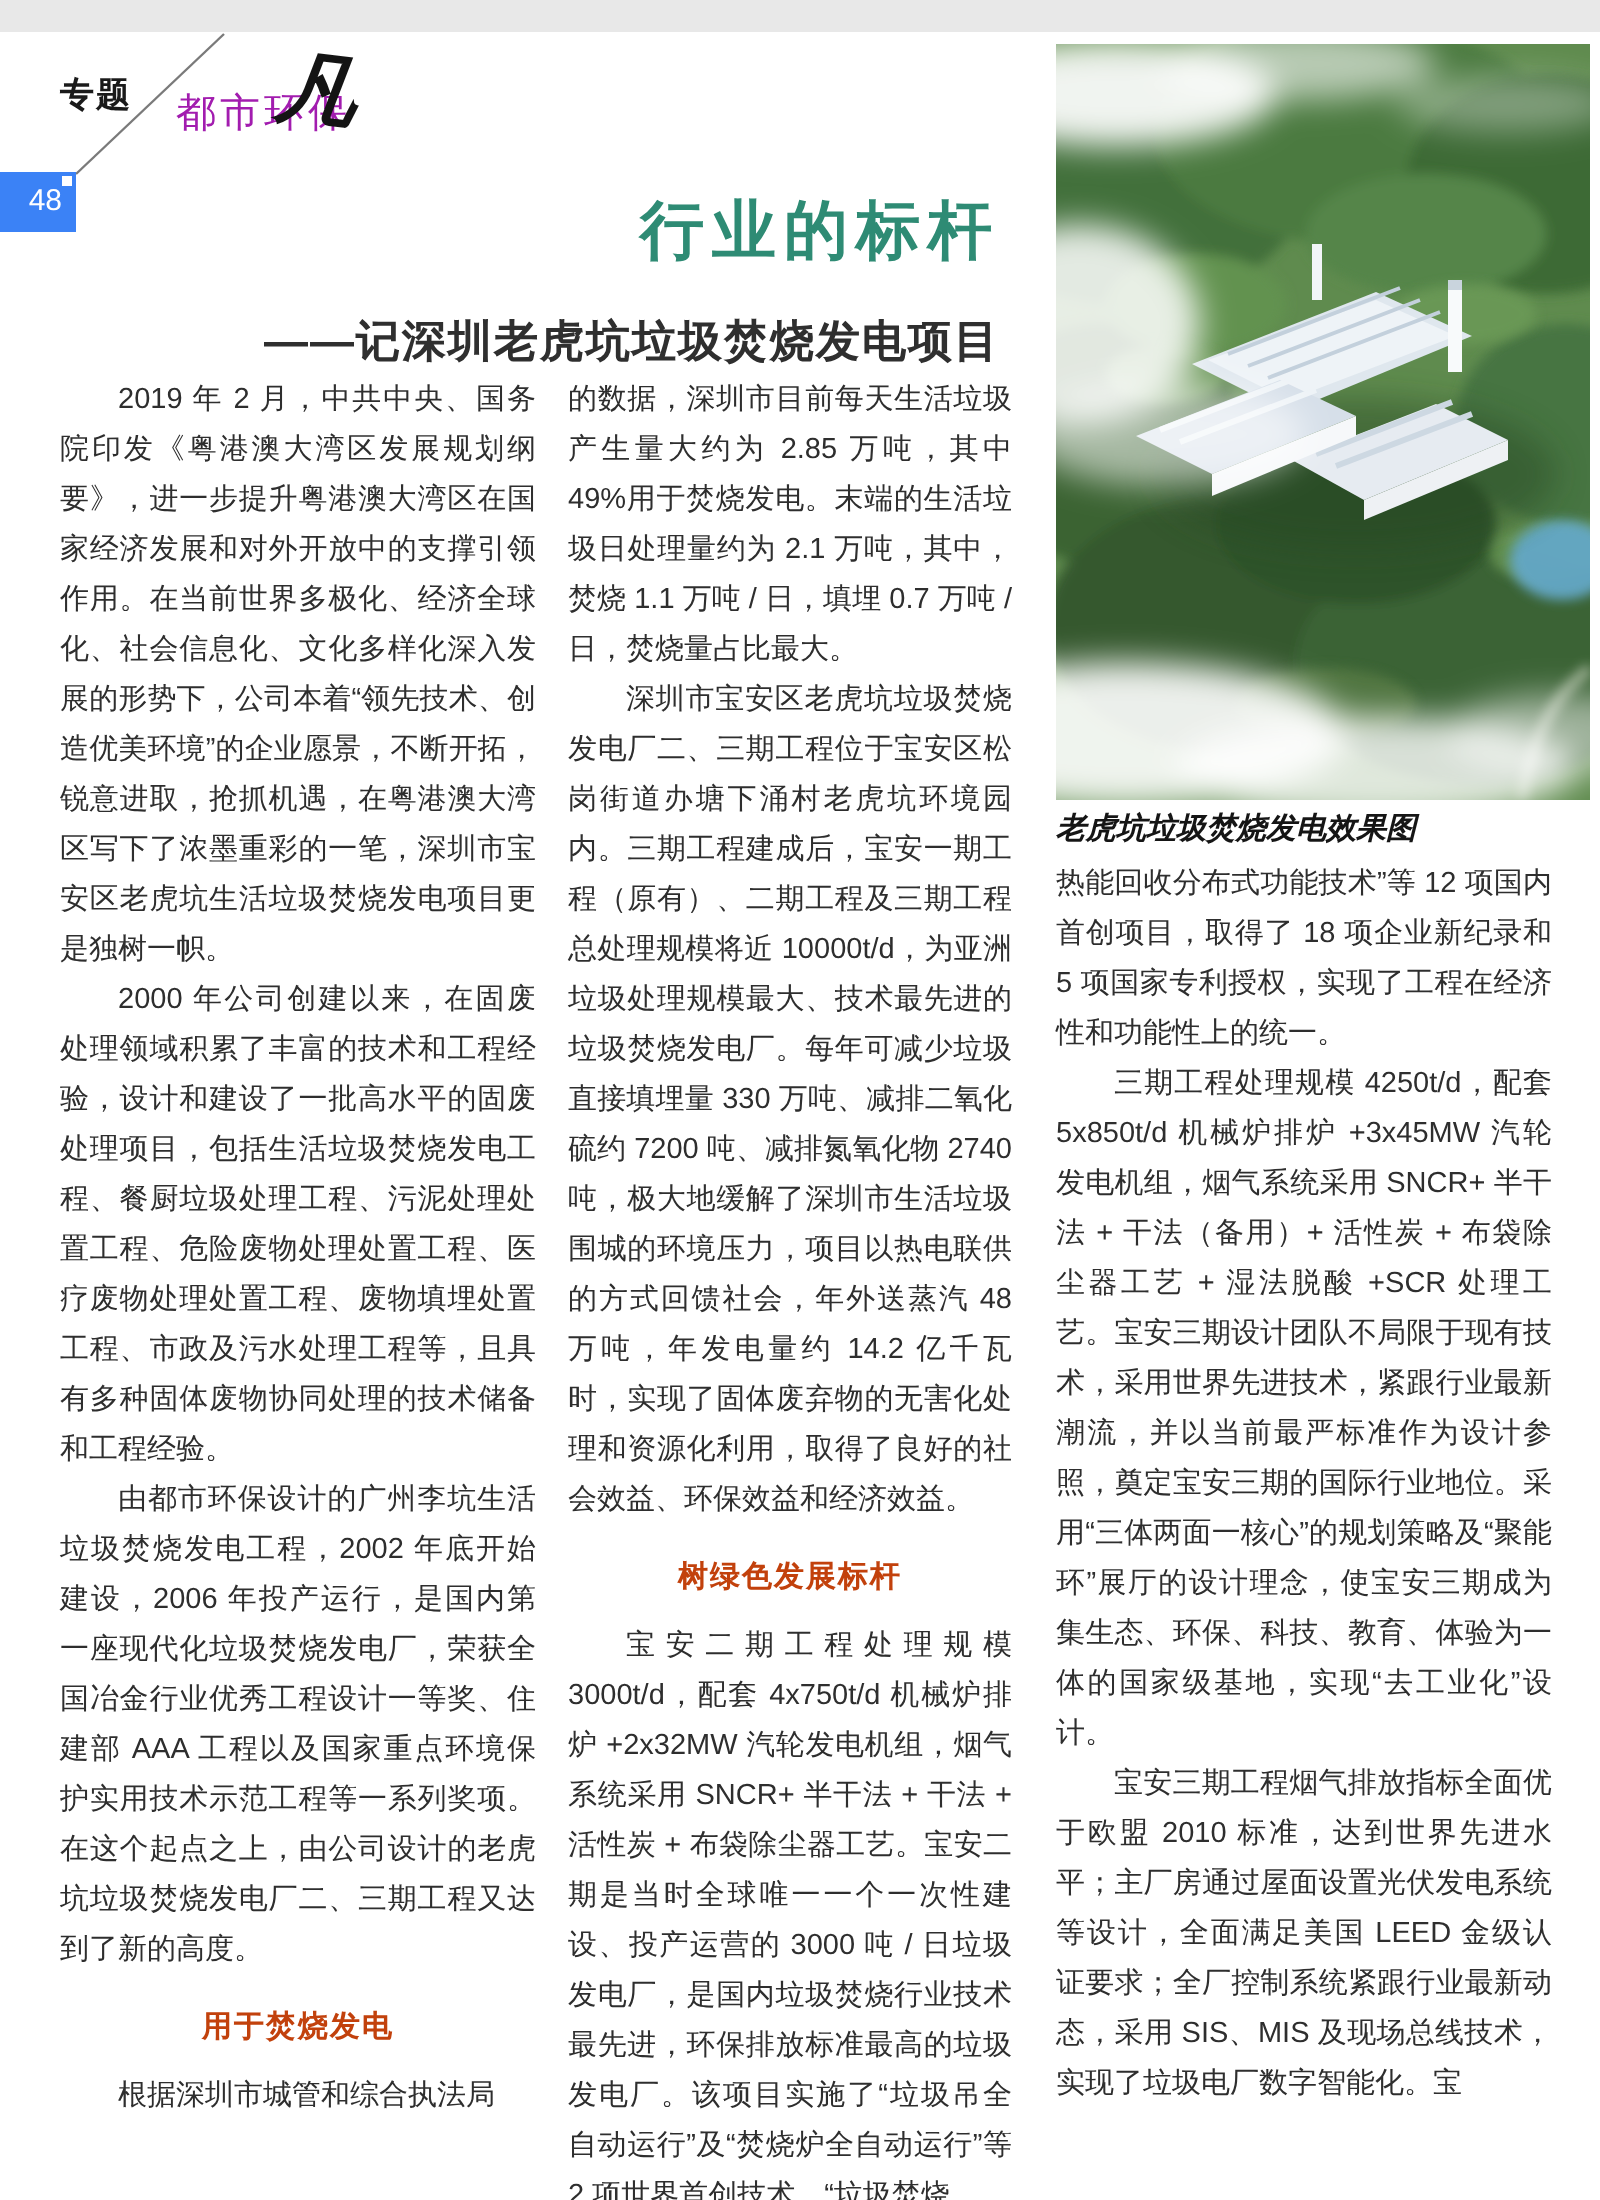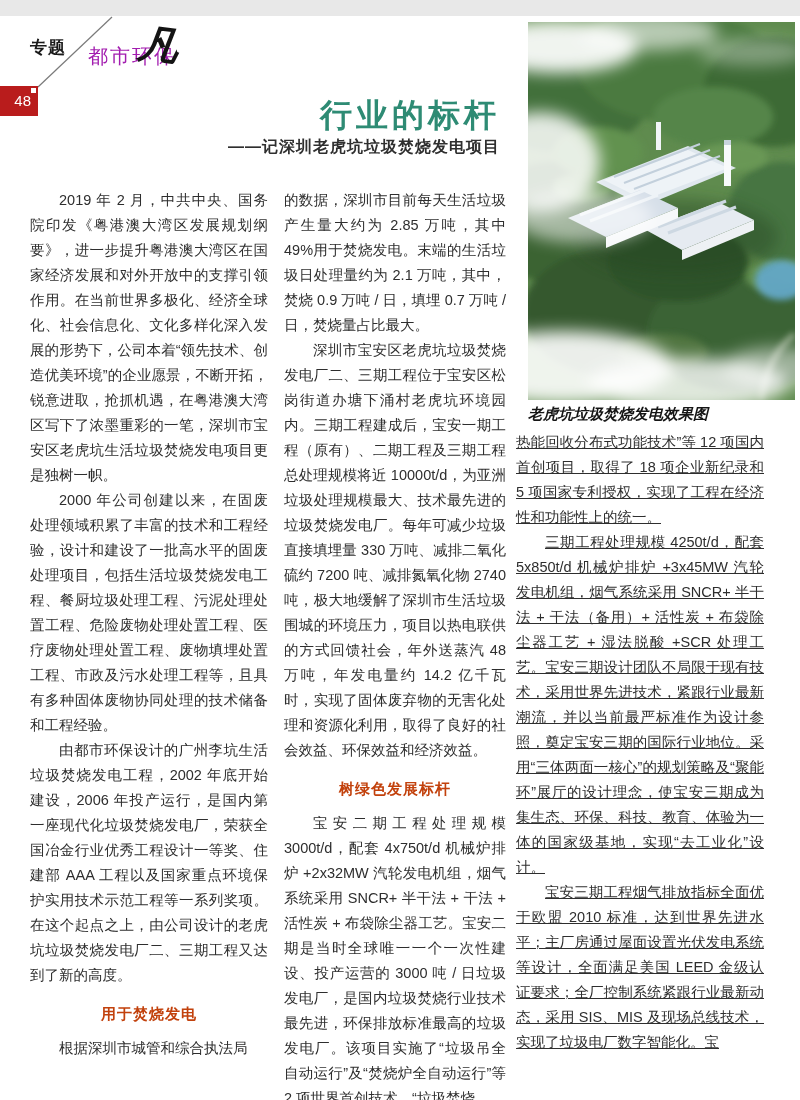--- a/index.html
+++ b/index.html
@@ -20,33 +20,33 @@
     font-family:Liberation Serif, serif;
   }
   .brand-glyph {
     position:absolute; left:138px; top:10px;
     font-size:40px; line-height:40px; color:#141414;
     font-family:"Liberation Serif", serif; font-style:italic; font-weight:bold;
     transform:rotate(7deg);
   }
   .page-tab {
     position:absolute; left:0; top:70px; width:38px; height:30px;
-    background:#b91c1c; color:#ffffff; font-size:15px;
+    background:#3b82f6; color:#ffffff; font-size:15px;
     text-align:right; line-height:30px; padding-right:7px; box-sizing:border-box;
   }
   .tab-square { position:absolute; top:2px; right:2px; width:5px; height:5px; background:#ffffff; }
   
   .main-title {
     position:absolute; top:78px; right:300px; margin:0;
     font-size:32px; font-weight:bold; color:#2E8B74; letter-spacing:4px;
     white-space:nowrap;
   }
   .sub-title {
-    position:absolute; top:121px; right:300px; margin:0;
-    font-size:16px; font-weight:bold; color:#2f2f2f; letter-spacing:1px;
+    position:absolute; top:140px; right:300px; margin:0;
+    font-size:22px; font-weight:bold; color:#2f2f2f; letter-spacing:1px;
     white-space:nowrap;
   }
   
   .photo {
     position:absolute; left:528px; top:6px; width:267px; height:378px;
     overflow:hidden; background:#5f8b4e;
   }
   .photo-caption {
     position:absolute; left:528px; top:389px; width:250px;
     font-size:15px; font-weight:bold; color:#151515;font-style:italic;
@@ -57,21 +57,21 @@
     text-align:justify;
   }
   .col p { margin:0; text-indent:2em; }
   .col p.noindent { text-indent:0; }
   .col h3 {
     margin:13px 0 10px; font-size:15px; font-weight:bold;
     color:#c2410c; text-align:center; letter-spacing:1px;
   }
   .col1 { left:30px;  top:172px; width:238px; }
   .col2 { left:284px; top:172px; width:222px; }
-  .col3 { left:516px; top:414px; width:248px;text-decoration:underline; }
+  .col3 { left:528px; top:414px; width:248px; }
 </style>
 </head>
 <body>
 
 <div class="page">
 
   <div class="hdr-section">专题</div>
   <svg class="hdr-line" width="130" height="80" viewBox="0 0 130 80">
     <line x1="38" y1="71" x2="112" y2="1" stroke="#7a7a7a" stroke-width="1.2"></line>
   </svg>
@@ -147,21 +147,21 @@
 
   <div class="col col1">
     <p>2019 年 2 月，中共中央、国务院印发《粤港澳大湾区发展规划纲要》，进一步提升粤港澳大湾区在国家经济发展和对外开放中的支撑引领作用。在当前世界多极化、经济全球化、社会信息化、文化多样化深入发展的形势下，公司本着“领先技术、创造优美环境”的企业愿景，不断开拓，锐意进取，抢抓机遇，在粤港澳大湾区写下了浓墨重彩的一笔，深圳市宝安区老虎坑生活垃圾焚烧发电项目更是独树一帜。</p>
     <p>2000 年公司创建以来，在固废处理领域积累了丰富的技术和工程经验，设计和建设了一批高水平的固废处理项目，包括生活垃圾焚烧发电工程、餐厨垃圾处理工程、污泥处理处置工程、危险废物处理处置工程、医疗废物处理处置工程、废物填埋处置工程、市政及污水处理工程等，且具有多种固体废物协同处理的技术储备和工程经验。</p>
     <p>由都市环保设计的广州李坑生活垃圾焚烧发电工程，2002 年底开始建设，2006 年投产运行，是国内第一座现代化垃圾焚烧发电厂，荣获全国冶金行业优秀工程设计一等奖、住建部 AAA 工程以及国家重点环境保护实用技术示范工程等一系列奖项。在这个起点之上，由公司设计的老虎坑垃圾焚烧发电厂二、三期工程又达到了新的高度。</p>
     <h3>用于焚烧发电</h3>
     <p>根据深圳市城管和综合执法局</p>
   </div>
 
   <div class="col col2">
-    <p class="noindent">的数据，深圳市目前每天生活垃圾产生量大约为 2.85 万吨，其中 49%用于焚烧发电。末端的生活垃圾日处理量约为 2.1 万吨，其中，焚烧 0.9 万吨 / 日，填埋 0.7 万吨 / 日，焚烧量占比最大。</p>
+    <p class="noindent">的数据，深圳市目前每天生活垃圾产生量大约为 2.85 万吨，其中 49%用于焚烧发电。末端的生活垃圾日处理量约为 2.1 万吨，其中，焚烧 1.1 万吨 / 日，填埋 0.7 万吨 / 日，焚烧量占比最大。</p>
     <p>深圳市宝安区老虎坑垃圾焚烧发电厂二、三期工程位于宝安区松岗街道办塘下涌村老虎坑环境园内。三期工程建成后，宝安一期工程（原有）、二期工程及三期工程总处理规模将近 10000t/d，为亚洲垃圾处理规模最大、技术最先进的垃圾焚烧发电厂。每年可减少垃圾直接填埋量 330 万吨、减排二氧化硫约 7200 吨、减排氮氧化物 2740 吨，极大地缓解了深圳市生活垃圾围城的环境压力，项目以热电联供的方式回馈社会，年外送蒸汽 48 万吨，年发电量约 14.2 亿千瓦时，实现了固体废弃物的无害化处理和资源化利用，取得了良好的社会效益、环保效益和经济效益。</p>
     <h3>树绿色发展标杆</h3>
     <p>宝安二期工程处理规模 3000t/d，配套 4x750t/d 机械炉排炉 +2x32MW 汽轮发电机组，烟气系统采用 SNCR+ 半干法 + 干法 + 活性炭 + 布袋除尘器工艺。宝安二期是当时全球唯一一个一次性建设、投产运营的 3000 吨 / 日垃圾发电厂，是国内垃圾焚烧行业技术最先进，环保排放标准最高的垃圾发电厂。该项目实施了“垃圾吊全自动运行”及“焚烧炉全自动运行”等 2 项世界首创技术，“垃圾焚烧</p>
   </div>
 
   <div class="col col3">
     <p class="noindent">热能回收分布式功能技术”等 12 项国内首创项目，取得了 18 项企业新纪录和 5 项国家专利授权，实现了工程在经济性和功能性上的统一。</p>
     <p>三期工程处理规模 4250t/d，配套 5x850t/d 机械炉排炉 +3x45MW 汽轮发电机组，烟气系统采用 SNCR+ 半干法 + 干法（备用）+ 活性炭 + 布袋除尘器工艺 + 湿法脱酸 +SCR 处理工艺。宝安三期设计团队不局限于现有技术，采用世界先进技术，紧跟行业最新潮流，并以当前最严标准作为设计参照，奠定宝安三期的国际行业地位。采用“三体两面一核心”的规划策略及“聚能环”展厅的设计理念，使宝安三期成为集生态、环保、科技、教育、体验为一体的国家级基地，实现“去工业化”设计。</p>
     <p>宝安三期工程烟气排放指标全面优于欧盟 2010 标准，达到世界先进水平；主厂房通过屋面设置光伏发电系统等设计，全面满足美国 LEED 金级认证要求；全厂控制系统紧跟行业最新动态，采用 SIS、MIS 及现场总线技术，实现了垃圾电厂数字智能化。宝</p>
   </div>

